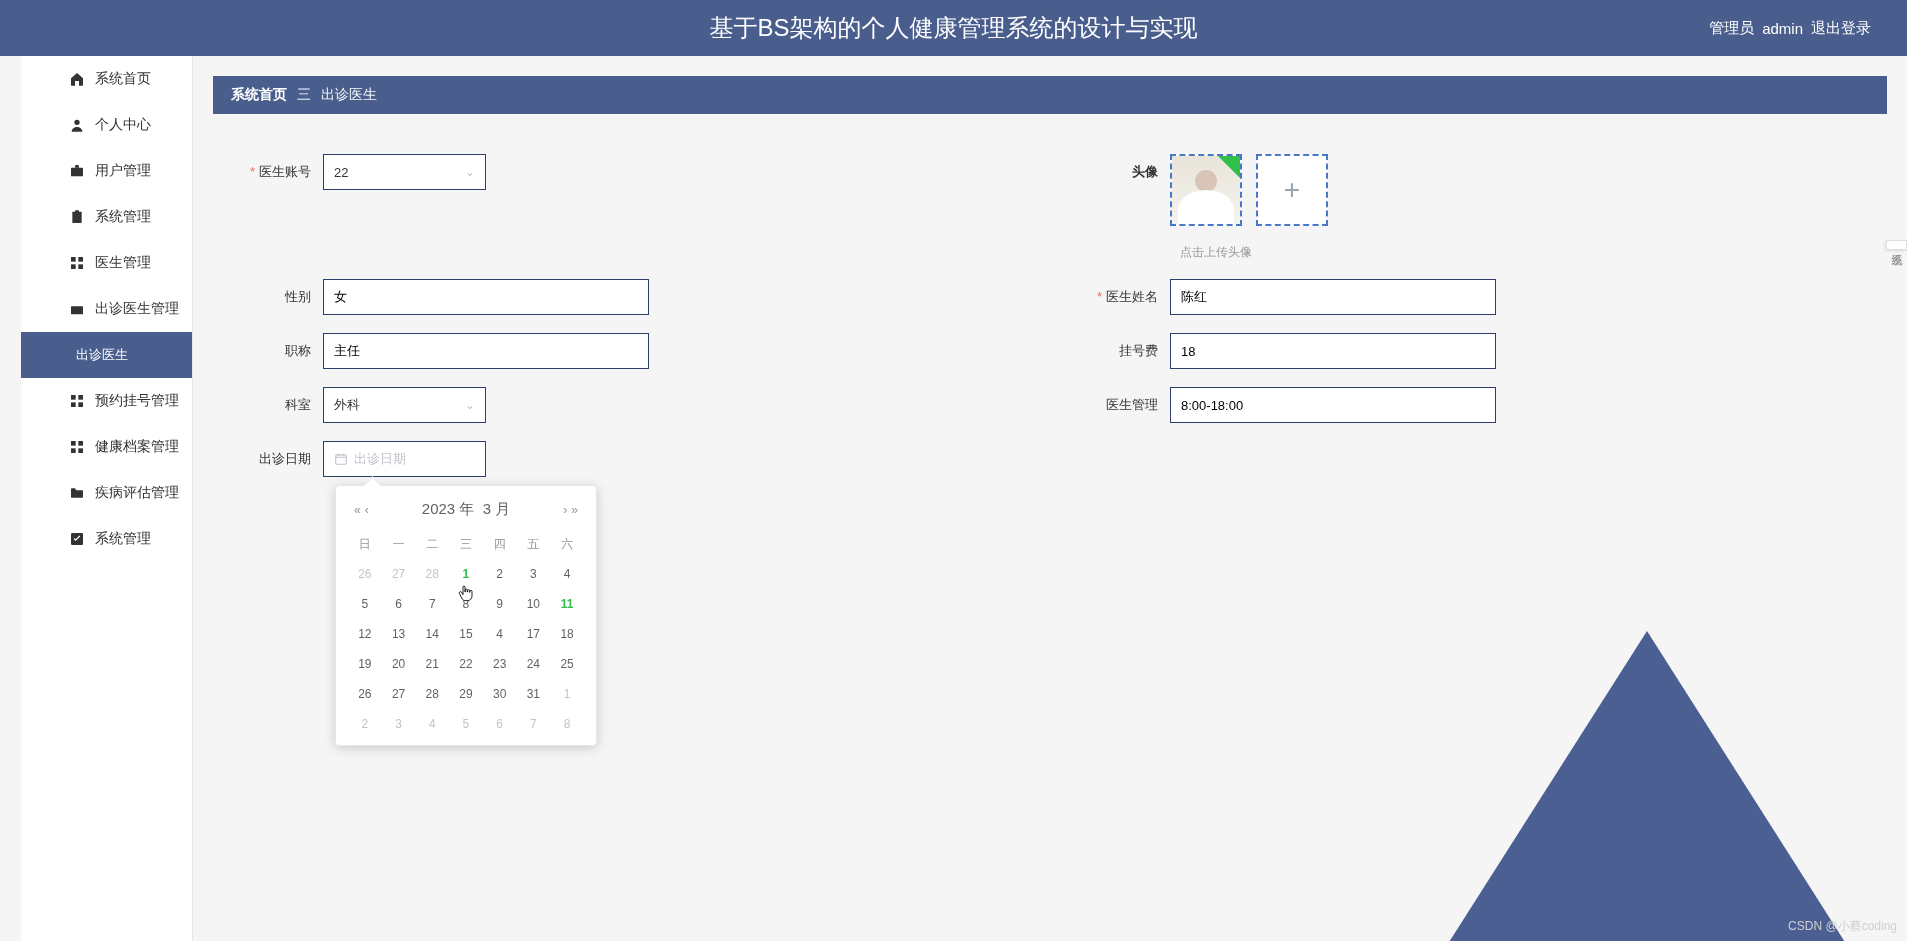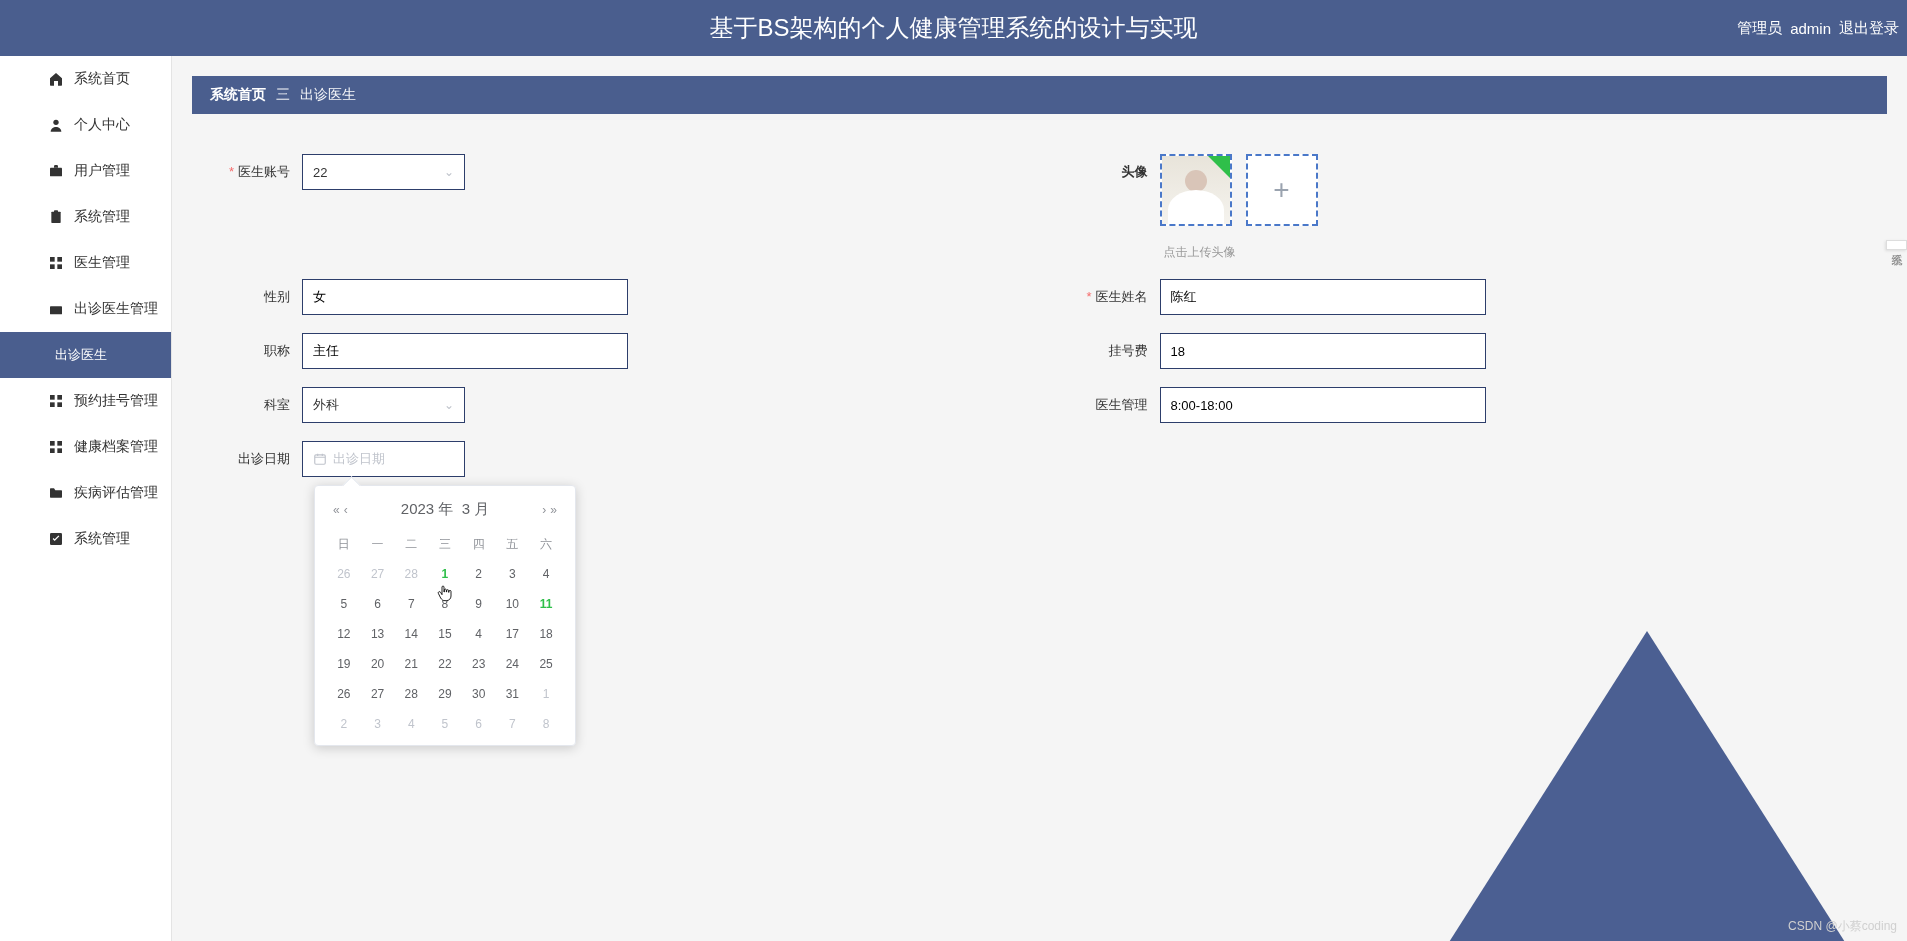--- a/index.html
+++ b/index.html
@@ -1,25 +1,25 @@
 <!DOCTYPE html>
 <html><head>
 <meta charset="utf-8">
 <style>
 * { margin: 0; padding: 0; box-sizing: border-box; }
 body { font-family: "Microsoft YaHei", "Helvetica Neue", Arial, sans-serif; font-size: 14px; color: #333; background: #f5f5f5; overflow: hidden; }
 
 
 .header { height: 56px; background: #4a5e8e; color: #fff; display: flex; align-items: center; justify-content: center; position: relative; }
 .header-title { font-size: 24px; font-weight: 500; }
-.header-right { position: absolute; right: 8px; display: flex; gap: 8px; align-items: center; font-size: 15px; }
+.header-right { position: absolute; right: 36px; display: flex; gap: 8px; align-items: center; font-size: 15px; }
 .header-right span { cursor: pointer; }
 
 
-.layout { display: flex; height: calc(100vh - 56px); }
+.layout { display: flex; height: calc(100vh - 56px); padding-left: 21px; }
 
 
 .sidebar { width: 172px; background: #fff; border-right: 1px solid #e4e4e4; overflow-y: auto; }
 .sidebar-item { height: 46px; display: flex; align-items: center; padding-left: 48px; cursor: pointer; gap: 10px; font-size: 14px; color: #333; position: relative; }
 .sidebar-item .icon-slot { position: absolute; left: 48px; width: 16px; height: 16px; display: flex; align-items: center; justify-content: center; }
 .sidebar-item .icon-slot svg { width: 16px; height: 16px; fill: #333; }
 .sidebar-item .label-slot { margin-left: 26px; }
 .sidebar-item.active { background: #4a5e8e; color: #fff; }
 .sidebar-item.secondary { padding-left: 55px; font-size: 13px; justify-content: flex-start; }
 .sidebar-item.secondary .label-slot { margin-left: 0; }
@@ -53,21 +53,21 @@
 .avatar-row { display: flex; align-items: flex-start; margin-bottom: 18px; }
 .avatar-label { width: 90px; text-align: right; padding-right: 12px; line-height: 36px; font-size: 13px; font-weight: bold; }
 .avatar-slot { display: flex; gap: 14px; }
 .avatar-box { width: 72px; height: 72px; border: 2px dashed #4a78c9; display: flex; align-items: center; justify-content: center; position: relative; background: #fff; }
 .avatar-thumb { width: 100%; height: 100%; background: linear-gradient(180deg,#e8e4da 0%,#f5f3ee 100%); position: relative; overflow: hidden; }
 .avatar-thumb::before { content:""; position:absolute; left:50%; top:14px; transform:translateX(-50%); width:22px; height:22px; border-radius:50%; background:#d9c5b8; }
 .avatar-thumb::after { content:""; position:absolute; left:50%; bottom:-6px; transform:translateX(-50%); width:56px; height:40px; border-radius:50% 50% 0 0; background:#ffffff; }
 .avatar-corner { position:absolute; top:0; right:0; width:0; height:0; border-top:22px solid #2fbf4a; border-left:22px solid transparent; }
 .avatar-add { cursor: pointer; }
 .avatar-add .plus { color:#9aa3af; font-size:28px; font-weight:300; line-height:1; }
-.avatar-hint { font-size:12px; color:#999; margin-top:18px; margin-left: 4px; }
+.avatar-hint { font-size:12px; color:#999; margin-top:18px; margin-left: 10px; }
 
 
 .datepicker { position: absolute; width: 262px; background: #fff; box-shadow: 0 2px 12px rgba(0,0,0,.18); border: 1px solid #e4e7ed; border-radius: 4px; padding: 10px 12px 6px; z-index: 100; }
 .datepicker::before { content:""; position:absolute; top:-7px; left:30px; width:12px; height:12px; background:#fff; border-left:1px solid #e4e7ed; border-top:1px solid #e4e7ed; transform: rotate(45deg); }
 .dp-header { display:flex; align-items:center; justify-content: space-between; padding: 4px 6px 10px; color:#606266; }
 .dp-nav { display:flex; gap:4px; color:#909399; cursor:pointer; font-size:12px; }
 .dp-title { font-size: 15px; color: #606266; }
 .dp-table { width: 100%; border-collapse: collapse; }
 .dp-table th { width: 34px; height: 30px; font-size: 12px; color: #909399; font-weight: 400; }
 .dp-table td { width: 34px; height: 30px; text-align: center; font-size: 12px; color: #606266; cursor: pointer; }

